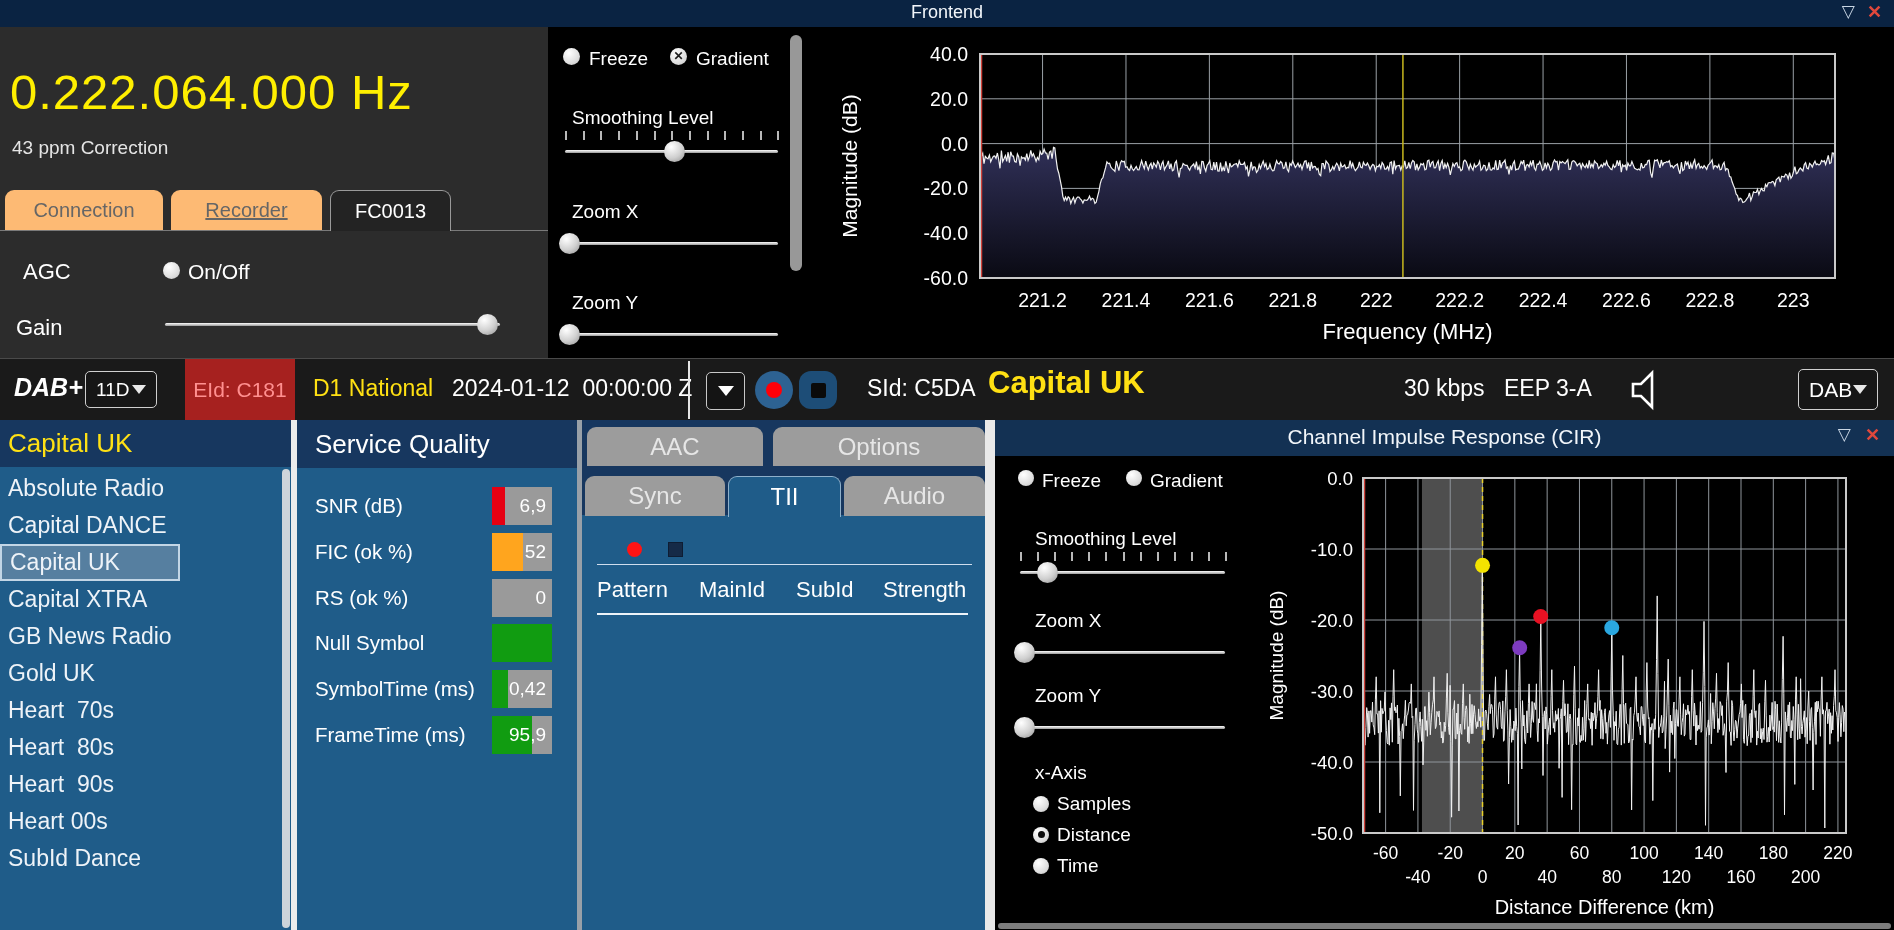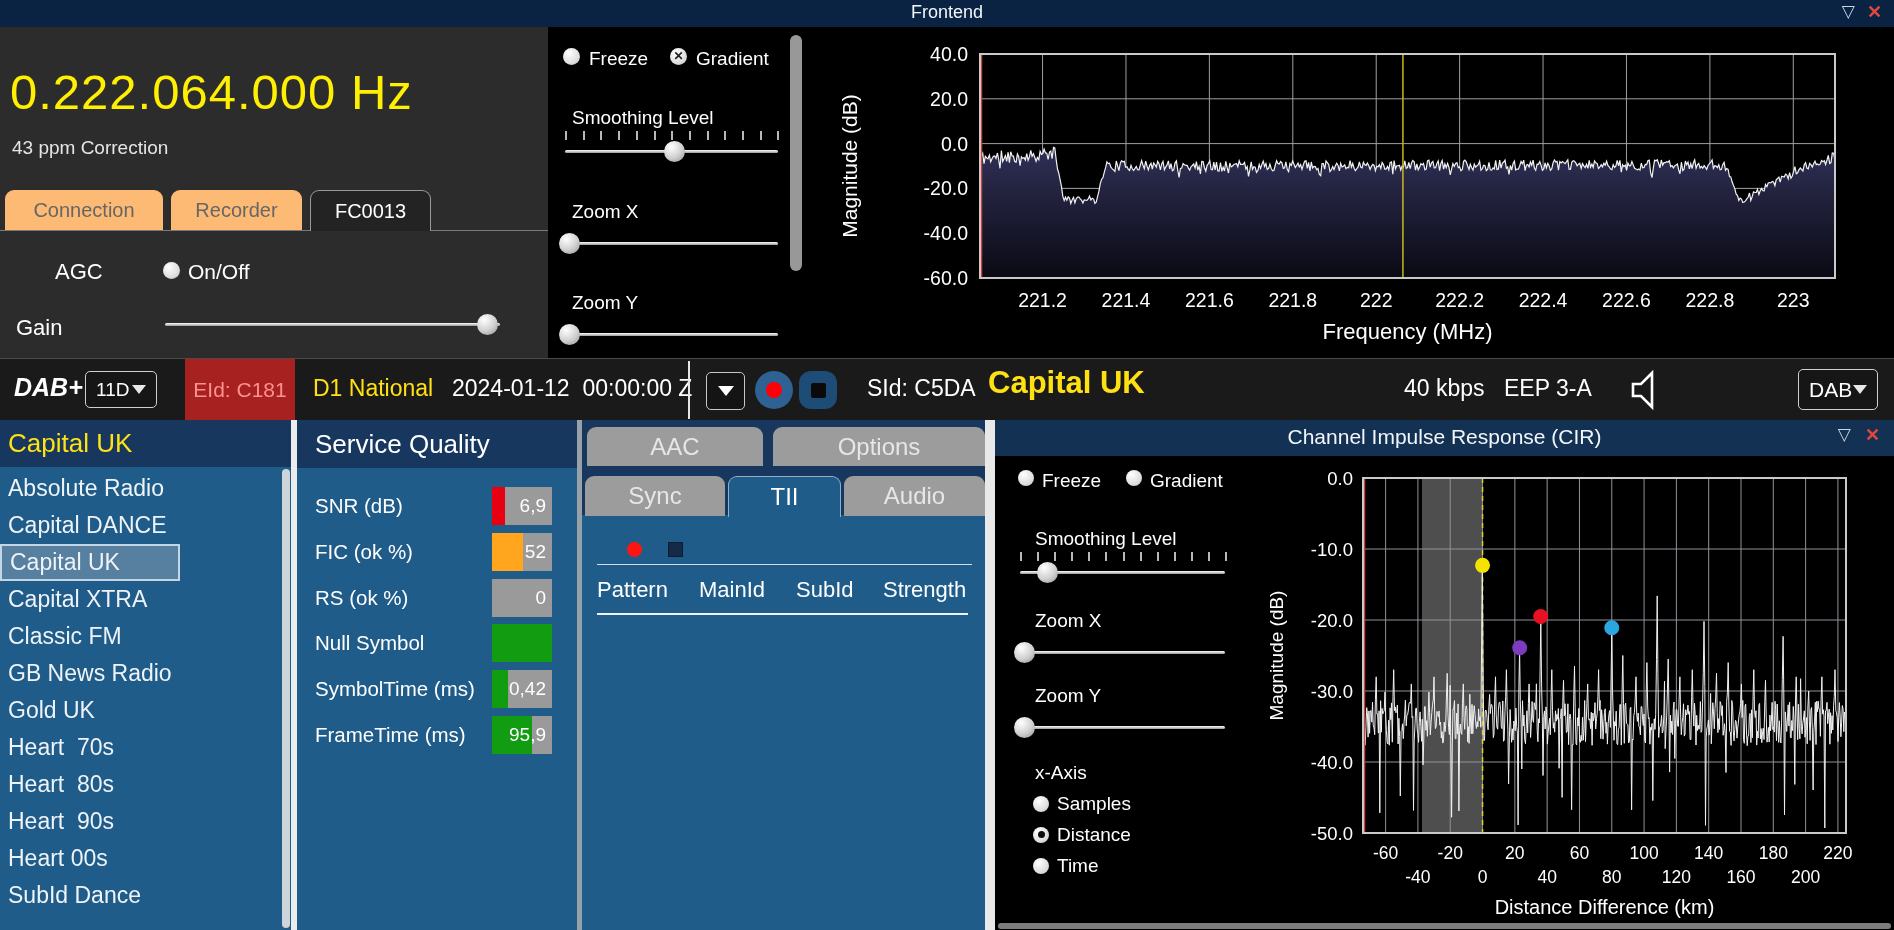--- a/index.html
+++ b/index.html
@@ -17,26 +17,26 @@
 
   
   .top-area{position:absolute;left:0;top:27px;width:1894px;height:331px;background:#000;}
   .tuner-panel{position:absolute;left:0;top:0;width:548px;height:331px;background:#2c2c2c;}
   .freq{position:absolute;left:10px;top:37px;font-size:49px;color:#ffef00;letter-spacing:1px;white-space:pre;}
   .correction{position:absolute;left:12px;top:110px;font-size:19px;color:#e5e5e5;}
   .tuner-tabs{position:absolute;left:5px;top:163px;height:40px;display:flex;gap:8px;}
   .ttab{font-size:20px;line-height:40px;text-align:center;background:#fdba74;color:#666;
         border-radius:9px 9px 0 0;}
   .tuner-tabs .ttab:nth-child(1){width:158px;}
-  .tuner-tabs .ttab:nth-child(2){width:131px;}
+  .tuner-tabs .ttab:nth-child(2){width:151px;text-decoration:underline;}
   .tuner-tabs .ttab:nth-child(3){width:121px;}
   .ttab.active{background:#232323;color:#fff;border:1px solid #9a9a9a;border-bottom:none;
                line-height:40px;position:relative;z-index:3;height:41px;box-sizing:border-box;}
   .tuner-content{position:absolute;left:0;top:203px;right:0;bottom:0;border-top:1px solid #7a7a7a;}
-  .agc-label{position:absolute;left:23px;top:28px;font-size:22px;margin-left:32px;}
+  .agc-label{position:absolute;left:23px;top:28px;font-size:22px;}
   .agc-radio{position:absolute;left:163px;top:31px;}
   .agc-option{position:absolute;left:188px;top:29px;font-size:21px;}
   .gain-label{position:absolute;left:16px;top:84px;font-size:22px;}
   .gain-slider{left:165px;top:83px;width:335px;}
 
   
   .rdo{display:inline-block;width:17px;height:17px;border-radius:50%;
        background:radial-gradient(circle at 35% 30%,#fff,#dcdcdc 65%,#b9b9b9);}
   .rdo .xm{display:block;text-align:center;font-size:12px;font-weight:bold;color:#1d1d1d;line-height:17px;}
   .rdo .inner{display:block;width:7px;height:7px;border-radius:50%;background:#0c0c0c;margin:5px auto 0;}
@@ -278,41 +278,40 @@
     <span class="ensemble">D1 National</span>
     <span class="timestamp">2024-01-12  00:00:00 Z</span>
     <div class="bar-sep"></div>
     <div class="rec-dd">
         <span class="caret"></span>
       </div>
     <div class="rec-btn"></div>
     <div class="stop-btn"></div>
     <span class="sid">SId: C5DA</span>
     <span class="service-name">Capital UK</span>
-    <span class="bitrate">40 kbps</span>
+    <span class="bitrate">30 kbps</span>
     <span class="protection">EEP 3-A</span>
     <svg class="speaker" width="36" height="42" viewBox="0 0 36 42">
       <path d="M3 15 h8 l11 -11 v34 l-11 -11 h-8 z" fill="none" stroke="#fff" stroke-width="2.6" stroke-linejoin="miter"></path>
     </svg>
     <div class="dd output-select">
       <span>DAB</span>
       <span class="caret"></span>
     </div>
   </div>
 
   <div class="bottom-area">
 
     <div class="services-panel">
       <div class="services-header">Capital UK</div>
       <div class="service-list">
           <div class="svc-item">Absolute Radio</div>
           <div class="svc-item">Capital DANCE</div>
           <div class="svc-item selected">Capital UK</div>
           <div class="svc-item">Capital XTRA</div>
-          <div class="svc-item">Classic FM</div>
           <div class="svc-item">GB News Radio</div>
           <div class="svc-item">Gold UK</div>
           <div class="svc-item">Heart  70s</div>
           <div class="svc-item">Heart  80s</div>
           <div class="svc-item">Heart  90s</div>
           <div class="svc-item">Heart 00s</div>
           <div class="svc-item">SubId Dance</div>
         </div>
       <div class="services-scrollbar"></div>
     </div>

